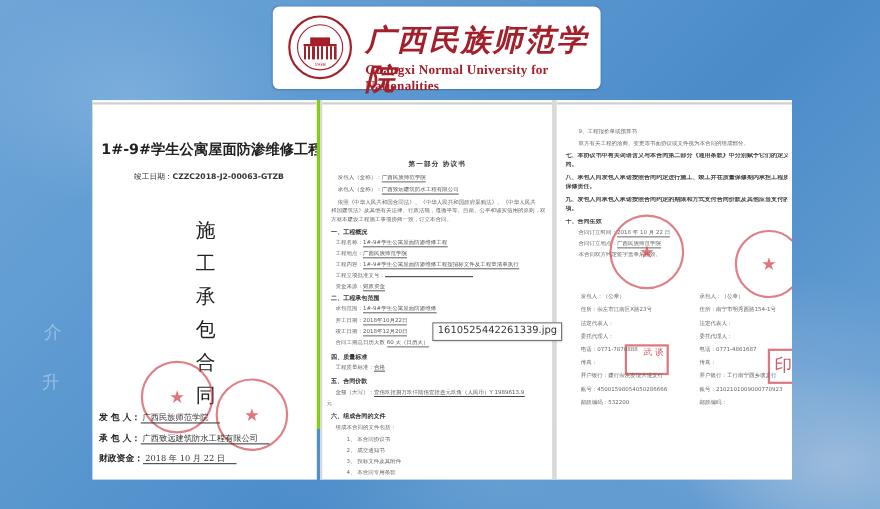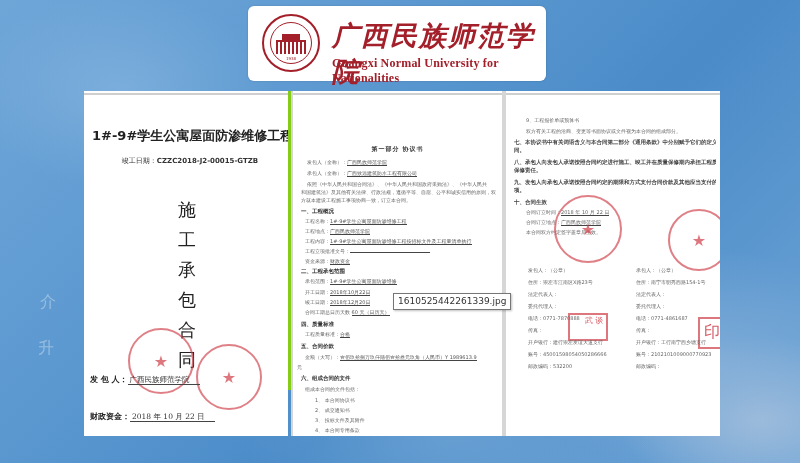--- a/index.html
+++ b/index.html
@@ -100,40 +100,43 @@
   <div class="logo-cn">广西民族师范学院</div>
   <div class="logo-en">Guangxi Normal University for Nationalities</div>
 </div>
 
 <div class="sheet">
 
   <div class="page page-1">
     <div class="page-topline"></div>
     <div class="p1-title">1#-9#学生公寓屋面防渗维修工程</div>
     <div class="p1-contractno">
-      <span>竣工日期：</span><b>CZZC2018-J2-00015-GTZB</b>
+      <span>竣工日期：</span><b>CZZC2018-J2-00063-GTZB</b>
     </div>
     <div class="p1-vertical">
       <span>施</span>
       <span>工</span>
       <span>承</span>
       <span>包</span>
       <span>合</span>
       <span>同</span>
     </div>
 
     <div class="stamp" style="left:44px;top:237px;width:62px;height:62px;">
         <div class="star">★</div>
       </div>
     <div class="stamp" style="left:112px;top:253px;width:62px;height:62px;">
         <div class="star">★</div>
       </div>
 
     <div class="p1-field" style="top:283px;">
       <span class="lbl">发 包 人：</span><span class="val">广西民族师范学院</span>
+    </div>
+    <div class="p1-field" style="top:302px;">
+      <span class="lbl">承 包 人：</span><span class="val">广西致远建筑防水工程有限公司</span>
     </div>
     <div class="p1-field" style="top:320px;">
       <span class="lbl">财政资金：</span><span class="val">2018 年 10 月 22 日</span>
     </div>
   </div>
 
   <div class="page page-2">
     <div class="page-topline"></div>
     <div class="p2-sub">第一部分    协议书</div>
 

